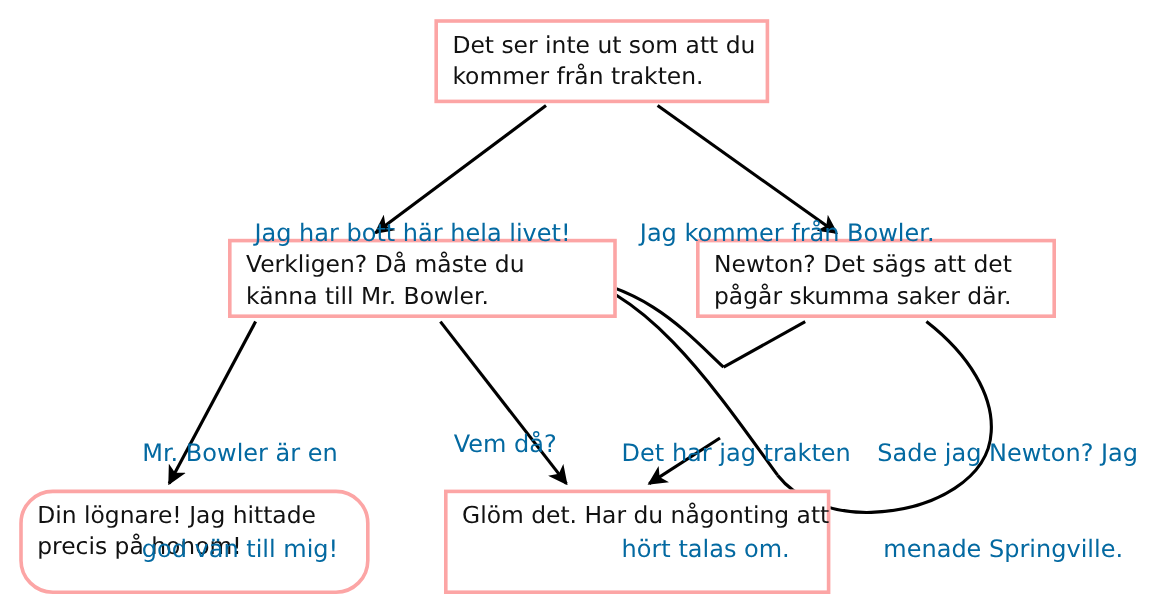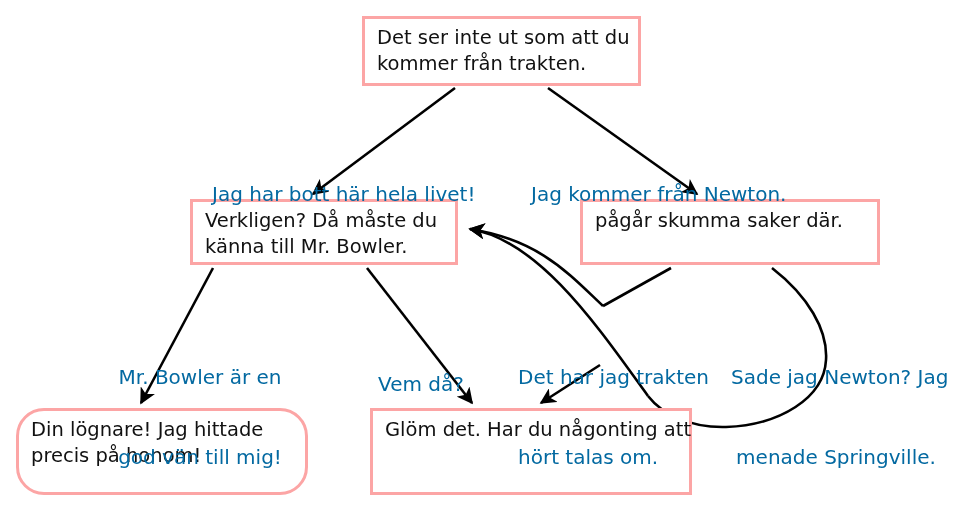--- a/index.html
+++ b/index.html
@@ -84,52 +84,53 @@
              C 824 398 780 425 726 427
              C 690 428 662 414 648 396" fill="none" stroke="#000000" stroke-width="2.6"></path>
     <path d="M 648 396 C 600 330 540 240 470 229" fill="none" stroke="#000000" stroke-width="2.6" marker-end="url(#arrow)"></path>
   </svg>
 
   <div class="node" style="left:362px; top:16px; width:279px; height:70px;">
     <span class="node-line">Det ser inte ut som att du</span>
     <span class="node-line">kommer från trakten.</span>
   </div>
 
-  <div class="node" style="left:190px; top:199px; width:268px; height:66px;">
+  <div class="node" style="left:190px; top:199px; width:324px; height:66px;">
     <span class="node-line">Verkligen? Då måste du</span>
     <span class="node-line">känna till Mr. Bowler.</span>
   </div>
 
   <div class="node" style="left:580px; top:199px; width:300px; height:66px;">
+    <span class="node-line">Newton? Det sägs att det</span>
     <span class="node-line">pågår skumma saker där.</span>
   </div>
 
   <div class="node" style="left:16px; top:408px; width:292px; height:87px;border-radius:28px;">
     <span class="node-line">Din lögnare! Jag hittade</span>
     <span class="node-line">precis på honom!</span>
   </div>
 
   <div class="node" style="left:370px; top:408px; width:322px; height:87px;">
     <span class="node-line">Glöm det. Har du någonting att</span>
   </div>
 
   <div class="edge-label el-center" style="left:212px; top:128px; width:252px;">
     <span class="el-line">Jag har bott här hela livet!</span>
   </div>
 
   <div class="edge-label el-center" style="left:531px; top:128px; width:250px;">
-    <span class="el-line">Jag kommer från Newton.</span>
+    <span class="el-line">Jag kommer från Bowler.</span>
   </div>
 
   <div class="edge-label el-center" style="left:116px; top:311px; width:168px;">
     <span class="el-line">Mr. Bowler är en</span>
     <span class="el-line">god vän till mig!</span>
   </div>
 
-  <div class="edge-label el-center" style="left:378px; top:318px; width:86px;">
+  <div class="edge-label el-center" style="left:378px; top:304px; width:86px;">
     <span class="el-line">Vem då?</span>
   </div>
 
   <div class="edge-label el-left" style="left:518px; top:311px; width:176px;">
     <span class="el-line">Det har jag trakten</span>
     <span class="el-line">hört talas om.</span>
   </div>
 
   <div class="edge-label el-center" style="left:731px; top:311px; width:210px;">
     <span class="el-line">Sade jag Newton? Jag</span>

